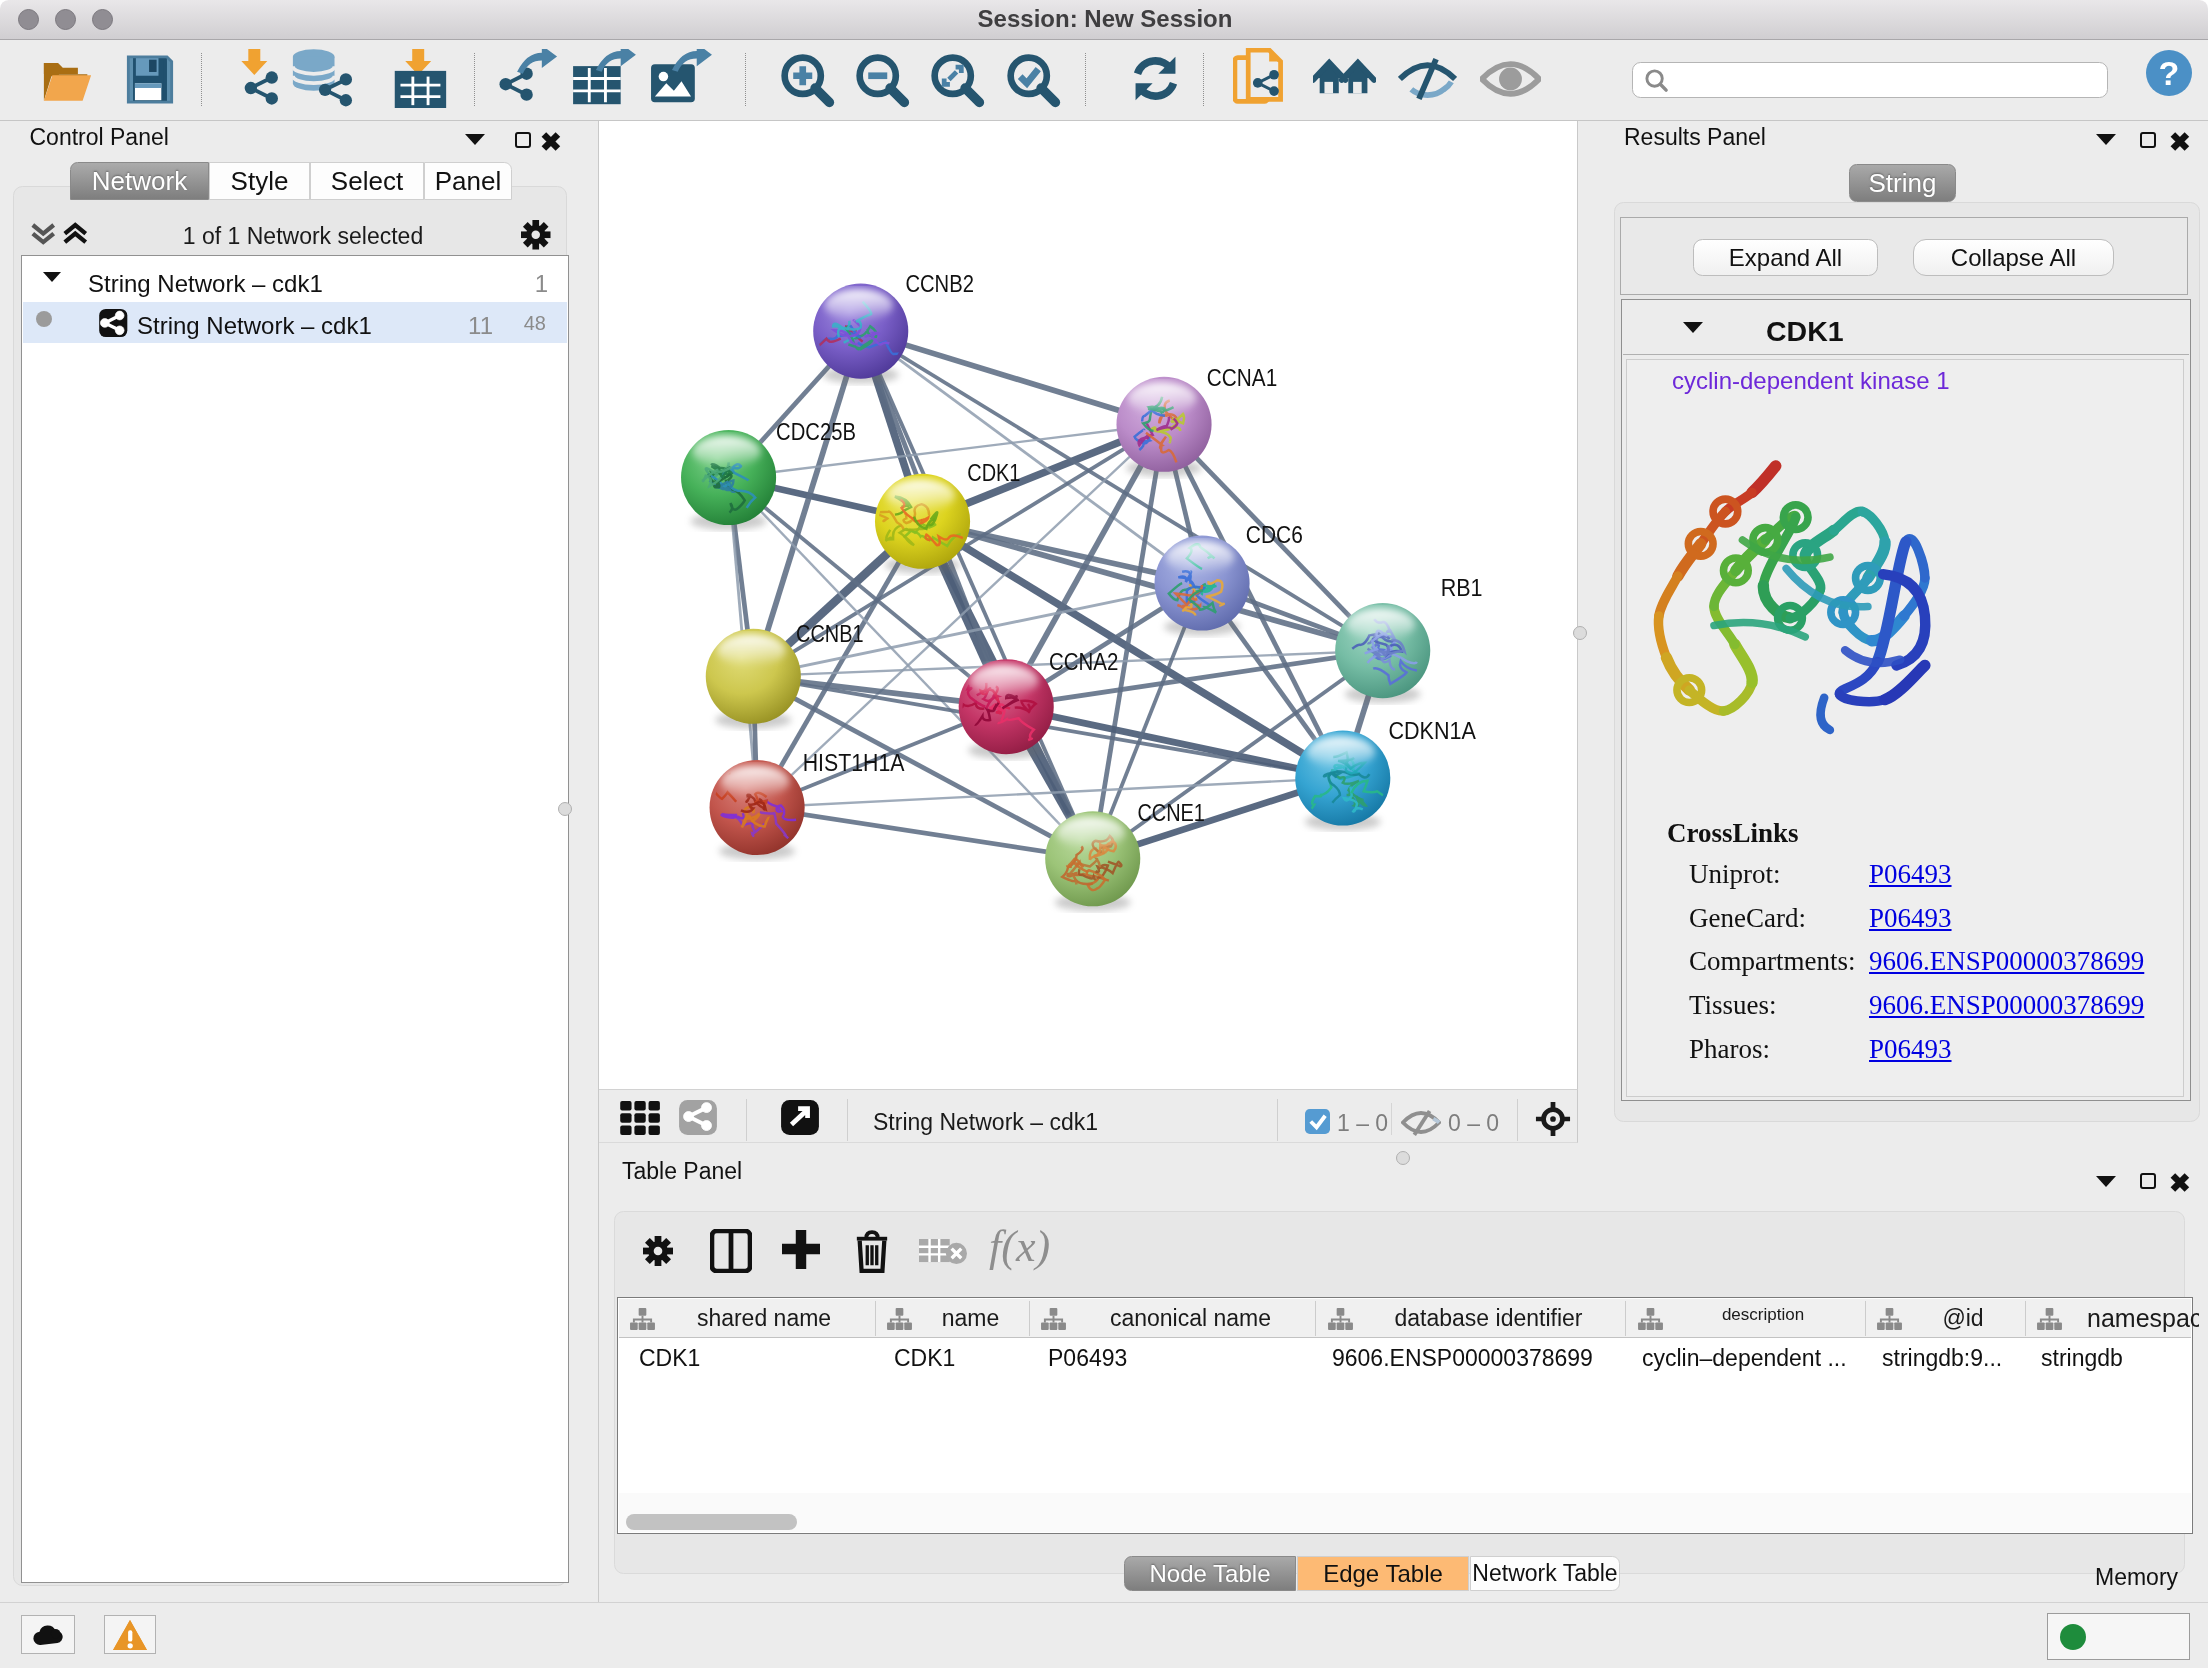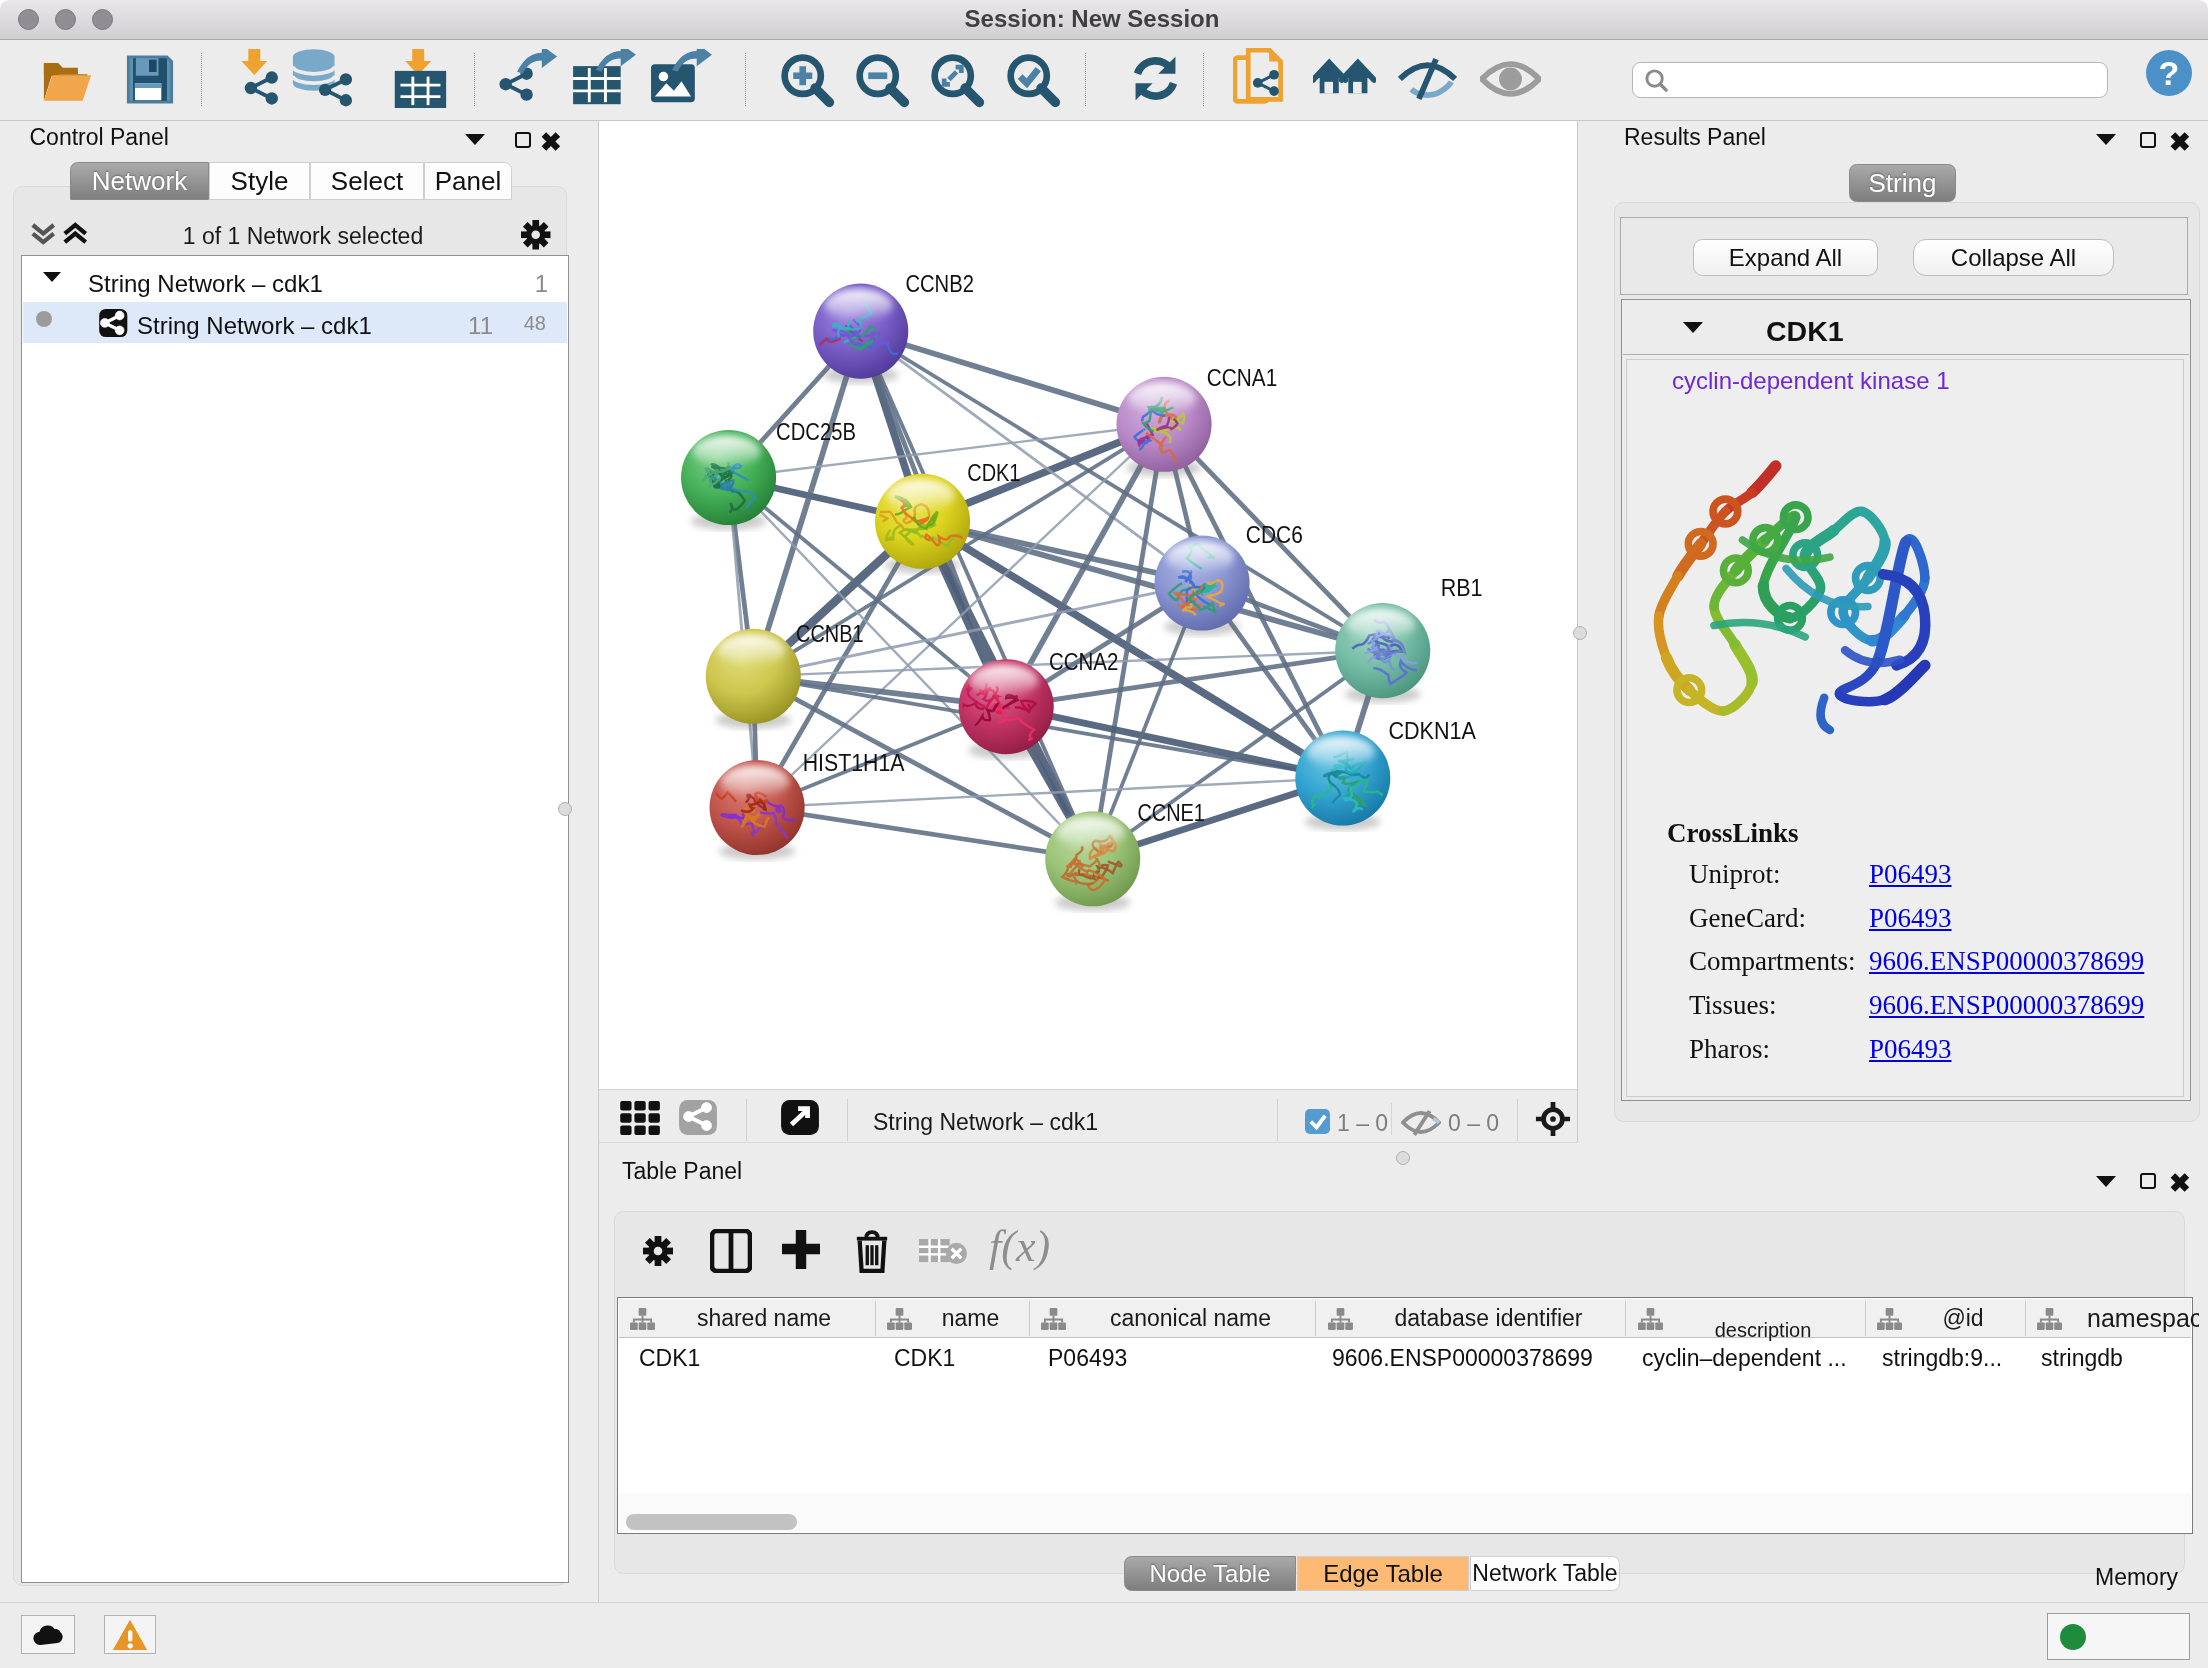--- a/index.html
+++ b/index.html
@@ -12,21 +12,21 @@
 .vsep { border-left:1.9px dotted #8f8f8f; width:0; }
 </style></head>
 <body>
 
 <div class="abs" style="left:0;top:0;width:11.4px;height:11.4px;background:#fff;"></div>
 <div class="abs" style="left:2197px;top:0;width:11.4px;height:11.4px;background:#fff;"></div>
 <div class="abs" style="left:0;top:0;width:2208px;height:40px;background:linear-gradient(#e9e7e9,#d0ced1);border-bottom:1px solid #a9a7aa;border-radius:8.6px 8.6px 0 0;"></div>
 <div class="abs" style="left:18px;top:8.6px;width:21px;height:21px;border-radius:50%;background:#908d93;border:1px solid #7b787e;"></div>
 <div class="abs" style="left:55px;top:8.6px;width:21px;height:21px;border-radius:50%;background:#908d93;border:1px solid #7b787e;"></div>
 <div class="abs" style="left:92px;top:8.6px;width:21px;height:21px;border-radius:50%;background:#908d93;border:1px solid #7b787e;"></div>
-<div class="abs" style="left:0;top:4.8px;width:2184px;text-align:center;font-size:24px;font-weight:bold;color:#3f3e40;">Session: New Session</div>
+<div class="abs" style="left:13px;top:4.8px;width:2184px;text-align:center;font-size:24px;font-weight:bold;color:#3f3e40;">Session: New Session</div>
 <div class="abs" style="left:0;top:40px;width:2208px;height:81px;background:#ececec;border-bottom:1.9px solid #c6c6c6;"></div>
 <svg class="abs" style="left:42px;top:57px" width="51" height="46" viewBox="0 0 54 48">
     <path d="M2 6 h15 l5 5 h16 v7 h-36 z" fill="#a96e13"></path>
     <path d="M2 6 v40 l8 -26 h38 v-2 h-30 l-5 -5 h-9 z" fill="#a96e13"></path>
     <path d="M2 46 l9 -27 h41 l-9 27 z" fill="#f2a64c"></path>
   </svg>
 <svg class="abs" style="left:126px;top:55px" width="48" height="49" viewBox="0 0 50 52">
     <path d="M2 2 h41 l5 5 v43 h-46 z" fill="#20506e"></path>
     <path d="M6 6 h33 l0 0 v42 h-33 z" fill="#20506e"></path>
     <rect x="10" y="2" width="24" height="20" fill="#6699bb"></rect>
@@ -791,21 +791,21 @@
 <div class="abs" style="left:1865px;top:1301px;height:35px;border-left:1.9px solid #cccccc;"></div>
 <svg class="abs" style="left:1638px;top:1308px" width="25" height="23" viewBox="0 0 26 24">
     <g fill="#8a8a8a">
       <rect x="9" y="0" width="8" height="8" rx="1"></rect>
       <rect x="0" y="15" width="8" height="8" rx="1"></rect>
       <rect x="9" y="15" width="8" height="8" rx="1"></rect>
       <rect x="18" y="15" width="8" height="8" rx="1"></rect>
     </g>
     <path d="M13 8 v4 M4 15 v-3 h18 v3 M13 12 v3" stroke="#8a8a8a" stroke-width="2" fill="none"></path>
   </svg>
-<div class="abs" style="left:1667px;top:1305px;width:192px;text-align:center;font-size:20px;color:#1a1a1a;margin-top:14px;">description</div>
+<div class="abs" style="left:1667px;top:1305px;width:192px;text-align:center;font-size:17px;color:#1a1a1a;">description</div>
 <div class="abs" style="left:2025px;top:1301px;height:35px;border-left:1.9px solid #cccccc;"></div>
 <svg class="abs" style="left:1877px;top:1308px" width="25" height="23" viewBox="0 0 26 24">
     <g fill="#8a8a8a">
       <rect x="9" y="0" width="8" height="8" rx="1"></rect>
       <rect x="0" y="15" width="8" height="8" rx="1"></rect>
       <rect x="9" y="15" width="8" height="8" rx="1"></rect>
       <rect x="18" y="15" width="8" height="8" rx="1"></rect>
     </g>
     <path d="M13 8 v4 M4 15 v-3 h18 v3 M13 12 v3" stroke="#8a8a8a" stroke-width="2" fill="none"></path>
   </svg>

